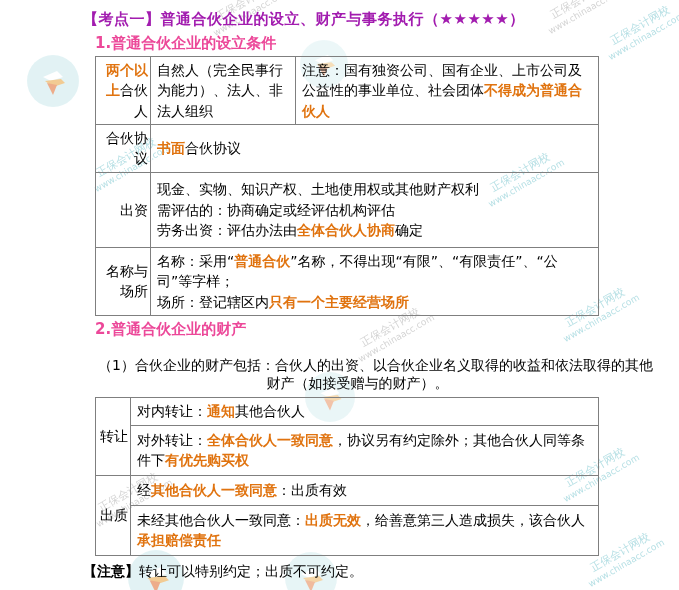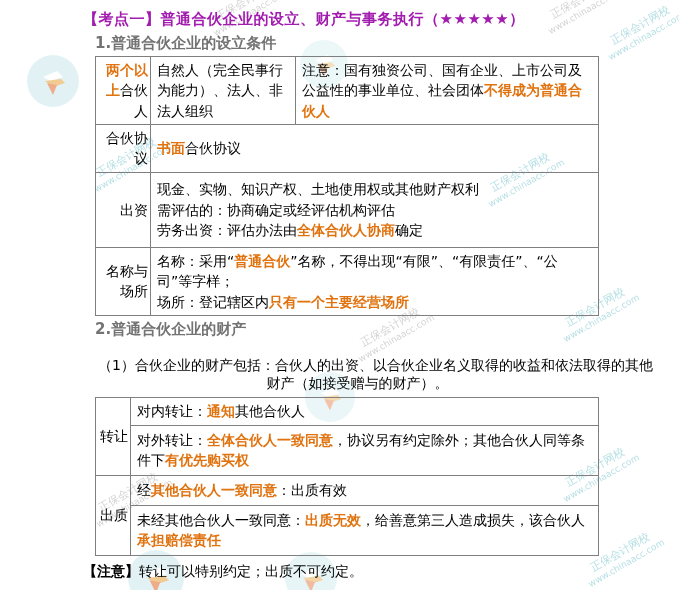--- a/index.html
+++ b/index.html
@@ -34,21 +34,21 @@
     margin:10px 0 0 83px;
     font-size:15px;
     font-weight:bold;
     color:#a21caf;
     letter-spacing:0.5px;
   }
   .h-num {
     margin:5px 0 3px 95px;
     font-size:15px;
     font-weight:bold;
-    color:#737373;
+    color:#ec4899;
   }
 
   table {
     border-collapse:collapse;
     margin-left:95px;
     width:503px;
     table-layout:fixed;
   }
   td {
     border:1px solid #7f7f7f;

